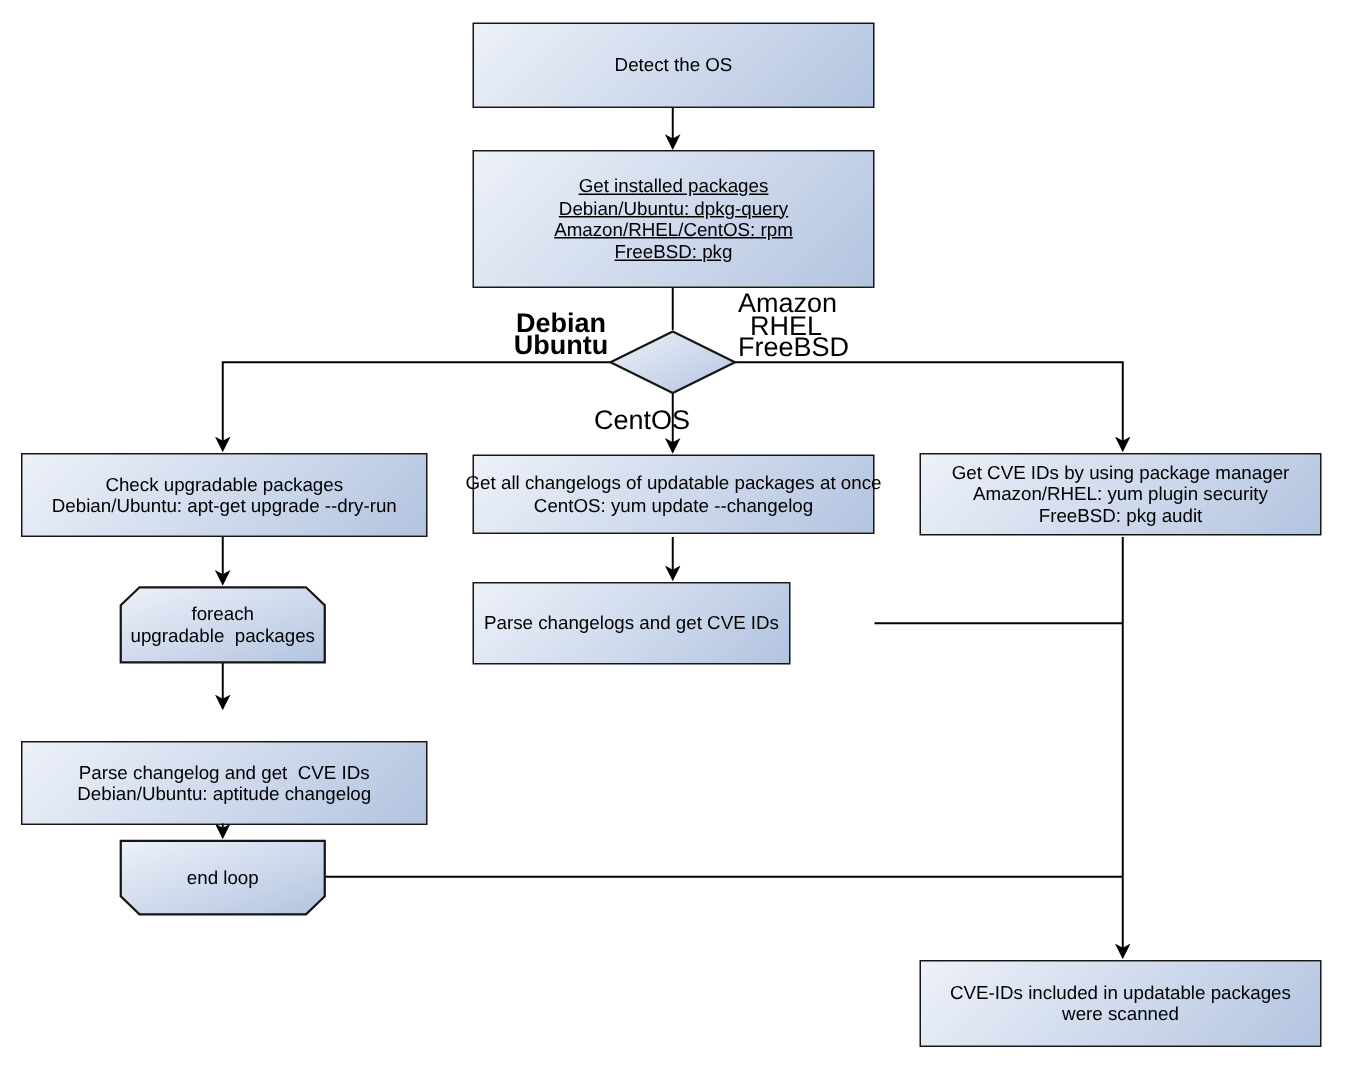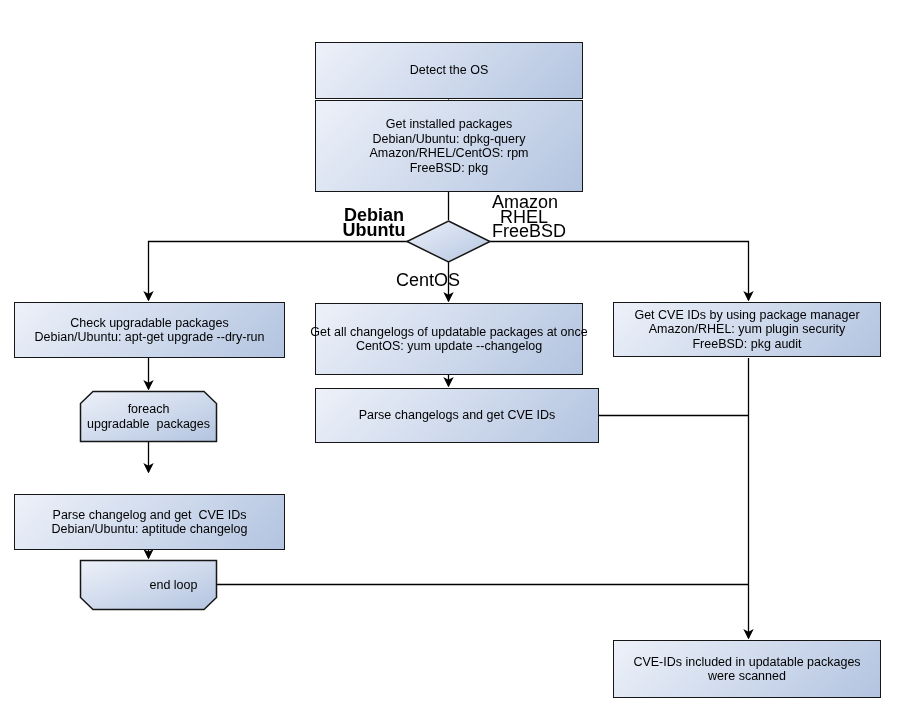--- a/index.html
+++ b/index.html
@@ -25,30 +25,30 @@
     border:1.5px solid #161616;
     background:linear-gradient(135deg,#edf1f9 0%,#d3ddee 45%,#b3c4e0 100%);
   }
   .shape-text{background:transparent;border:none;}
   .edge-label{
     position:absolute;
     font-size:18px;line-height:14.5px;
     text-align:center;white-space:pre;
   }
   
-  #n-detect    {left:315px;top:15px;width:268px;height:57px;margin-top:27px;}
-  #n-installed {left:315px;top:100px;width:268px;height:92px;}
+  #n-detect    {left:315px;top:15px;width:268px;height:57px;}
+  #n-installed {left:315px;top:100px;width:268px;height:92px;text-decoration:underline;}
   #n-check     {left:14px;top:302px;width:271px;height:56px;}
   #n-parseleft {left:14px;top:474px;width:271px;height:56px;margin-top:20px;}
-  #n-getall    {left:315px;top:303px;width:268px;height:72px;}
-  #n-parsemid  {left:315px;top:388px;width:284px;height:55px;}
+  #n-getall    {left:315px;top:303px;width:268px;height:53px;}
+  #n-parsemid  {left:315px;top:388px;width:212px;height:55px;}
   #n-getcve    {left:613px;top:302px;width:268px;height:55px;}
   #n-result    {left:613px;top:640px;width:268px;height:58px;}
   #t-foreach   {left:80px;top:391px;width:137px;height:51px;}
-  #t-endloop   {left:80px;top:560px;width:137px;height:50px;margin-left:25px;}
+  #t-endloop   {left:80px;top:560px;width:137px;height:50px;}
   #lbl-left    {left:341px;top:208px;width:66px;font-weight:bold;}
   #lbl-right   {left:492px;top:195px;width:64px;}
   #lbl-centos  {left:396px;top:273px;width:48px;}
 </style>
 </head>
 <body>
 
 <div class="canvas">
 
   <svg class="layer" width="898" height="712" viewBox="0 0 898 712">

